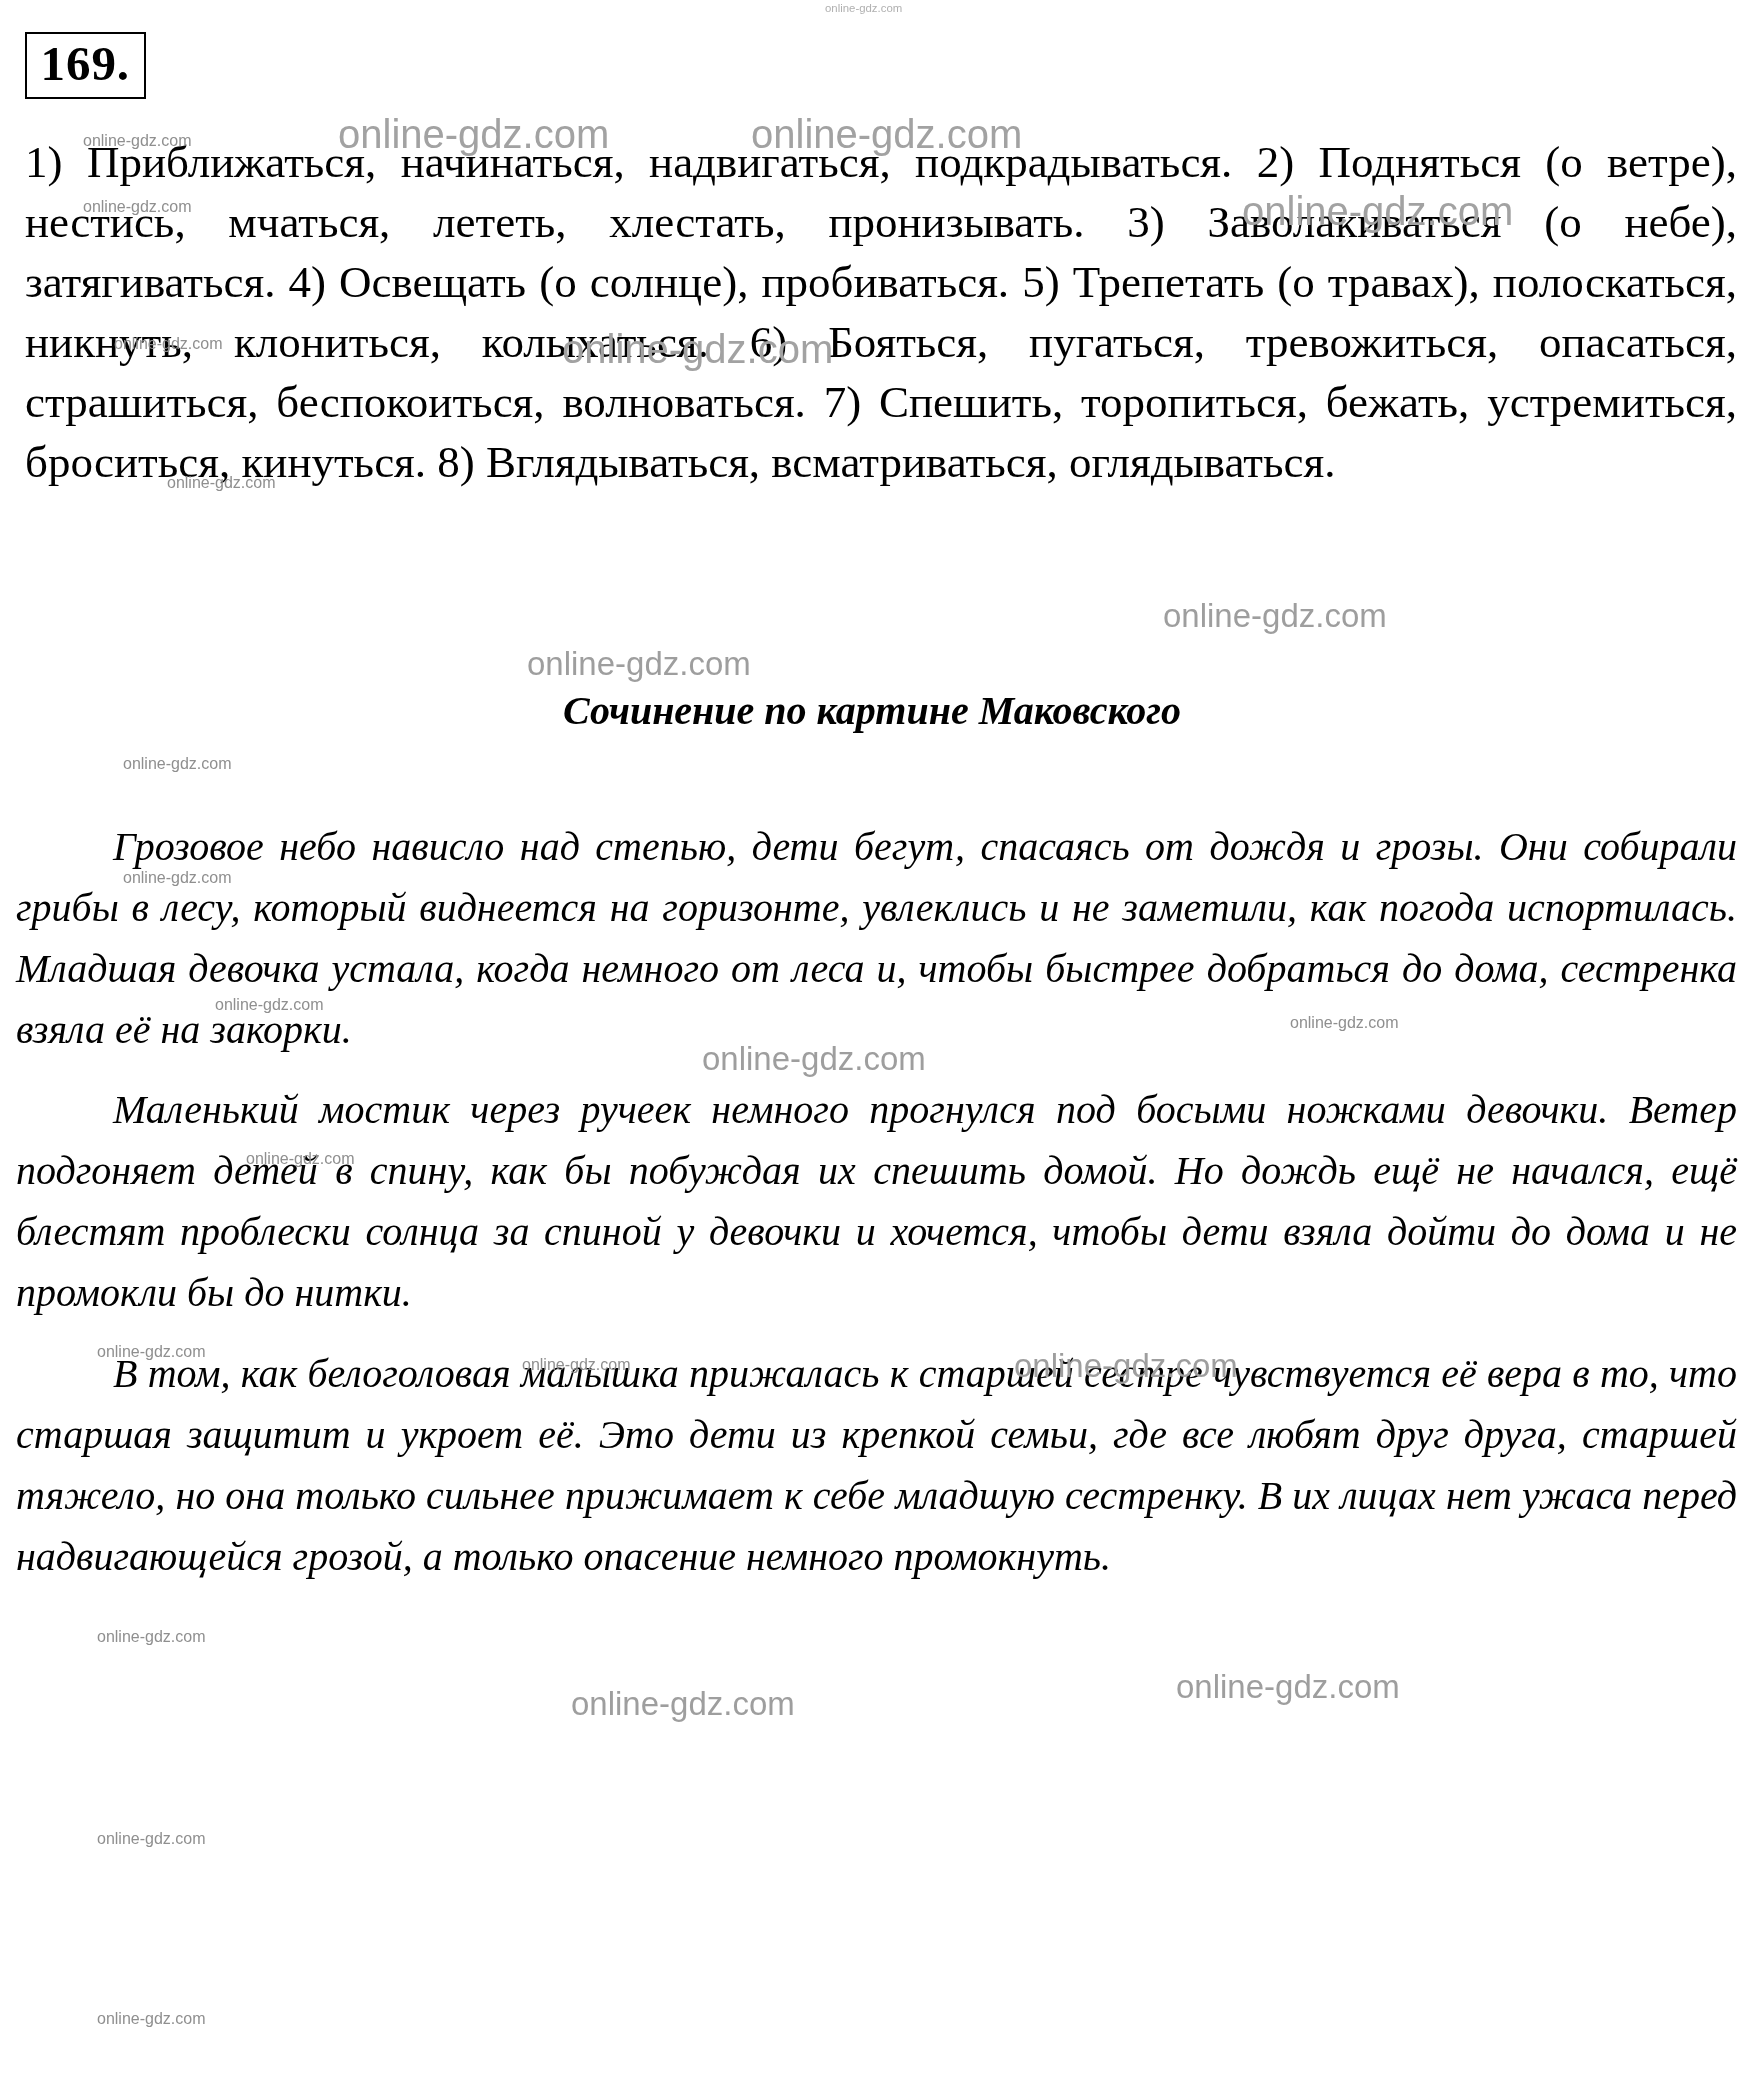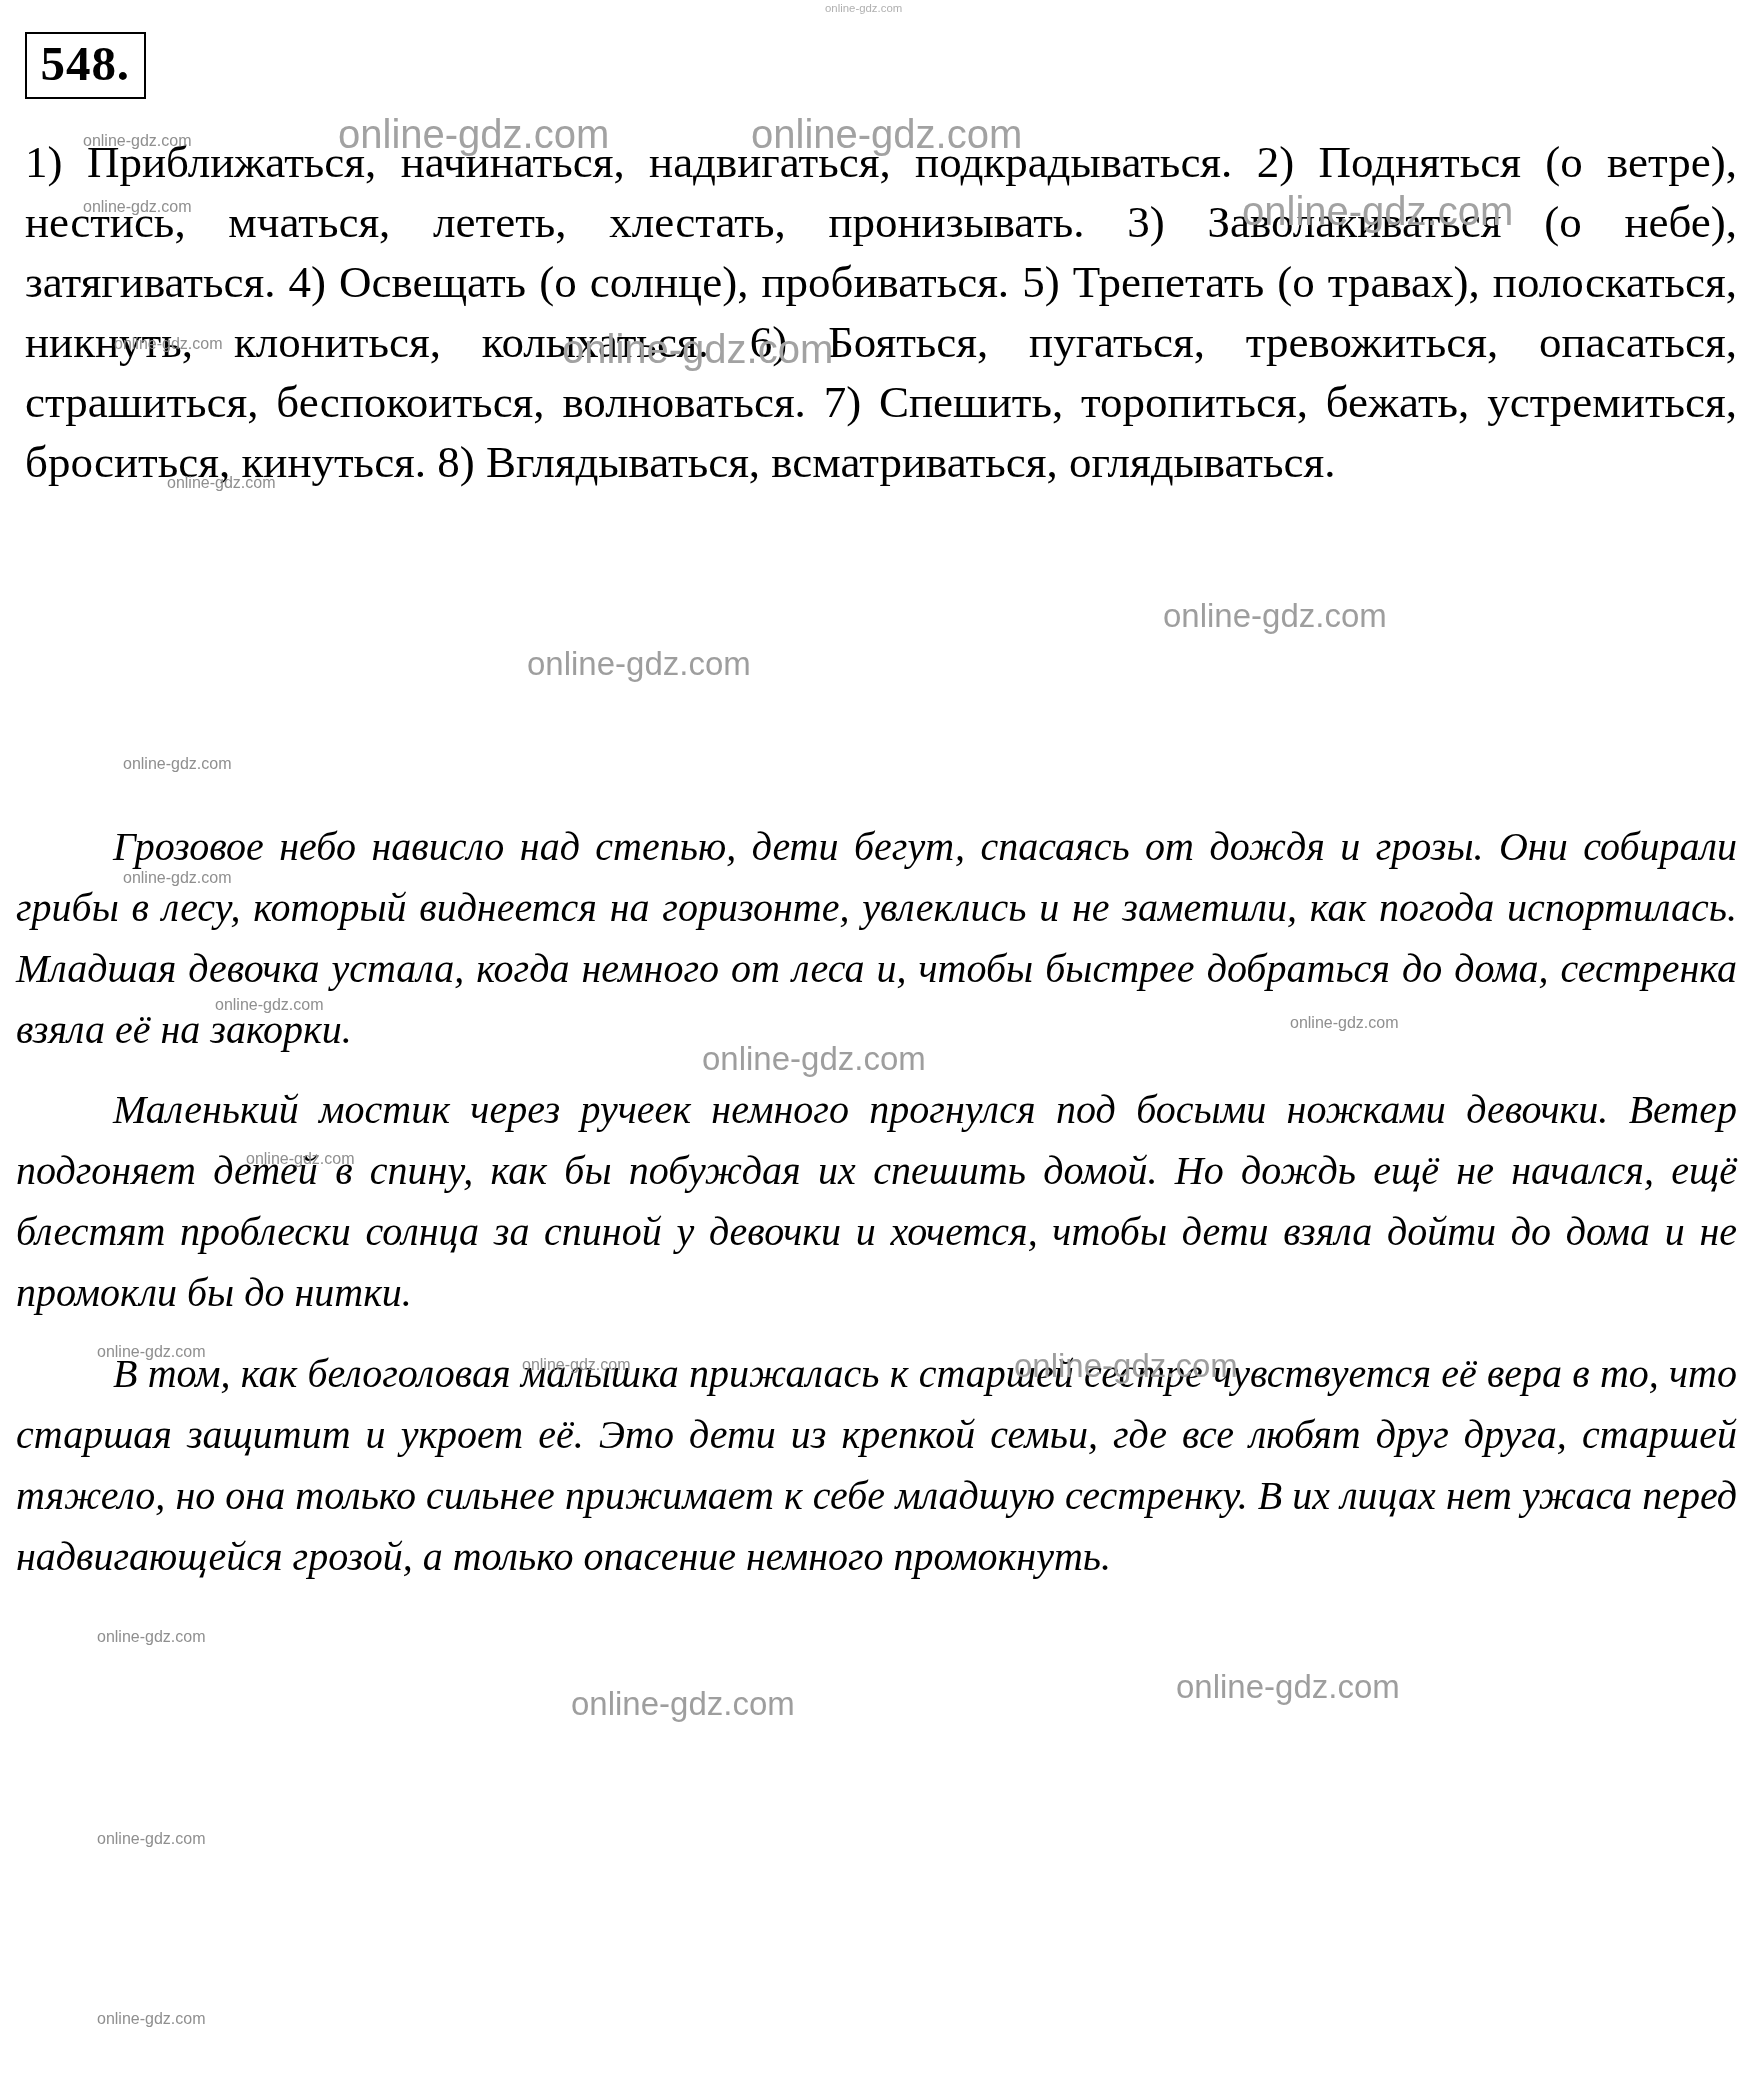--- a/index.html
+++ b/index.html
@@ -81,25 +81,26 @@
     user-select: none;
   }
   .wm.small { font-size: 16px; color: #8f8f8f; }
   .wm.med   { font-size: 33px; color: #9e9e9e; }
   .wm.big   { font-size: 40px; color: #a2a2a2; }
   .wm.tiny  { font-size: 11.4px; color: #b0b0b0; }
 </style>
 </head>
 <body>
 
-<div class="ex-number">548.</div>
+<div class="ex-number">169.</div>
 
 <div class="answer-block">1) Приближаться, начинаться, надвигаться, подкрадываться. 2) Подняться (о ветре), нестись, мчаться, лететь, хлестать, пронизывать. 3) Заволакиваться (о небе), затягиваться. 4) Освещать (о солнце), пробиваться. 5) Трепетать (о травах), полоскаться, никнуть, клониться, колыхаться. 6) Бояться, пугаться, тревожиться, опасаться, страшиться, беспокоиться, волноваться. 7) Спешить, торопиться, бежать, устремиться, броситься, кинуться. 8) Вглядываться, всматриваться, оглядываться.</div>
 
 <div class="essay-title">
+  <div>Сочинение по картине Маковского</div>
 </div>
 
 <div class="essay-body">
   <p>Грозовое небо нависло над степью, дети бегут, спасаясь от дождя и грозы. Они собирали грибы в лесу, который виднеется на горизонте, увлеклись и не заметили, как погода испортилась. Младшая девочка устала, когда немного от леса и, чтобы быстрее добраться до дома, сестренка взяла её на закорки.</p>
   <p>Маленький мостик через ручеек немного прогнулся под босыми ножками девочки. Ветер подгоняет детей в спину, как бы побуждая их спешить домой. Но дождь ещё не начался, ещё блестят проблески солнца за спиной у девочки и хочется, чтобы дети взяла дойти до дома и не промокли бы до нитки.</p>
   <p>В том, как белоголовая малышка прижалась к старшей сестре чувствуется её вера в то, что старшая защитит и укроет её. Это дети из крепкой семьи, где все любят друг друга, старшей тяжело, но она только сильнее прижимает к себе младшую сестренку. В их лицах нет ужаса перед надвигающейся грозой, а только опасение немного промокнуть.</p>
 </div>
 
 <div id="watermark-layer">
     <div class="wm tiny" style="left: 825px; top: 1.8px;">online-gdz.com</div>

